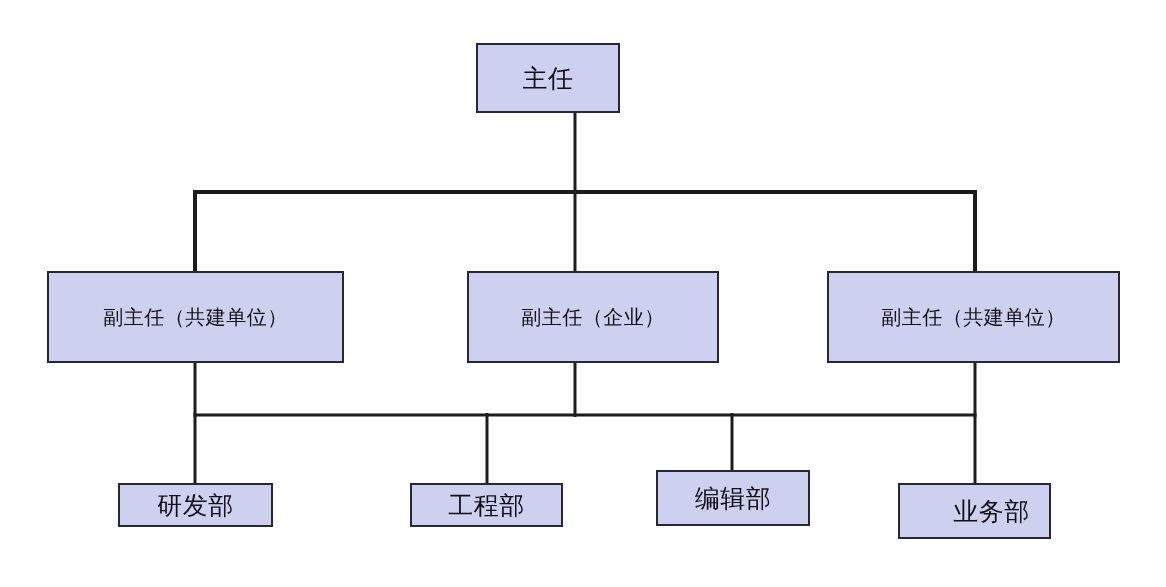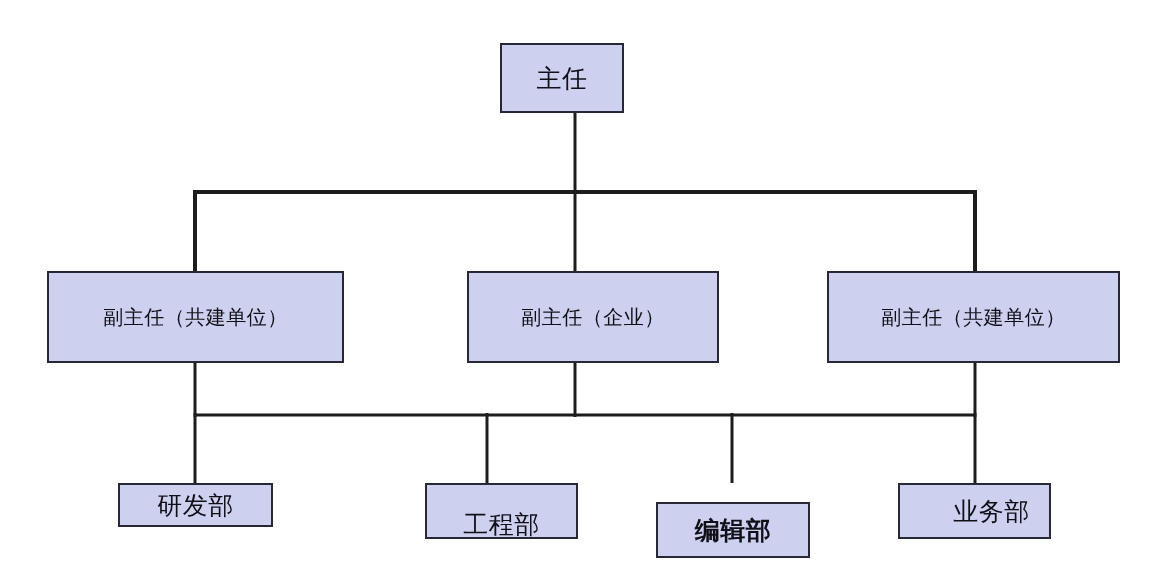--- a/index.html
+++ b/index.html
@@ -68,45 +68,45 @@
       <line x1="575" y1="363" x2="575" y2="417" stroke-width="3"></line>
       <line x1="975" y1="363" x2="975" y2="417" stroke-width="3"></line>
       <line x1="194" y1="415" x2="976" y2="415" stroke-width="3"></line>
       <line x1="195" y1="413" x2="195" y2="483" stroke-width="3"></line>
       <line x1="487" y1="413" x2="487" y2="483" stroke-width="3"></line>
       <line x1="732" y1="413" x2="732" y2="483" stroke-width="3"></line>
       <line x1="975" y1="413" x2="975" y2="483" stroke-width="3"></line>
     </g>
   </svg>
 
-  <div class="node-box" style="left:500px; top:43px; width:124px; height:70px;">
+  <div class="node-box" style="left:476px; top:43px; width:144px; height:70px;">
     <span class="node-label">主任</span>
   </div>
 
   <div class="node-box" style="left:47px; top:271px; width:297px; height:92px;">
     <span class="node-label small">副主任（共建单位）</span>
   </div>
 
   <div class="node-box" style="left:467px; top:271px; width:252px; height:92px;">
     <span class="node-label small">副主任（企业）</span>
   </div>
 
   <div class="node-box" style="left:827px; top:271px; width:293px; height:92px;">
     <span class="node-label small">副主任（共建单位）</span>
   </div>
 
   <div class="node-box" style="left:118px; top:483px; width:155px; height:44px;">
     <span class="node-label">研发部</span>
   </div>
 
-  <div class="node-box" style="left:425px; top:483px; width:153px; height:56px;align-items:flex-end;">
+  <div class="node-box" style="left:410px; top:483px; width:153px; height:44px;">
     <span class="node-label">工程部</span>
   </div>
 
-  <div class="node-box" style="left:656px; top:502px; width:154px; height:56px;font-weight:bold;">
+  <div class="node-box" style="left:656px; top:470px; width:154px; height:56px;">
     <span class="node-label">编辑部</span>
   </div>
 
   <div class="node-box" style="left:898px; top:483px; width:153px; height:56px;padding-left:34px;">
     <span class="node-label">业务部</span>
   </div>
 
 </div>
 
 </body></html>

